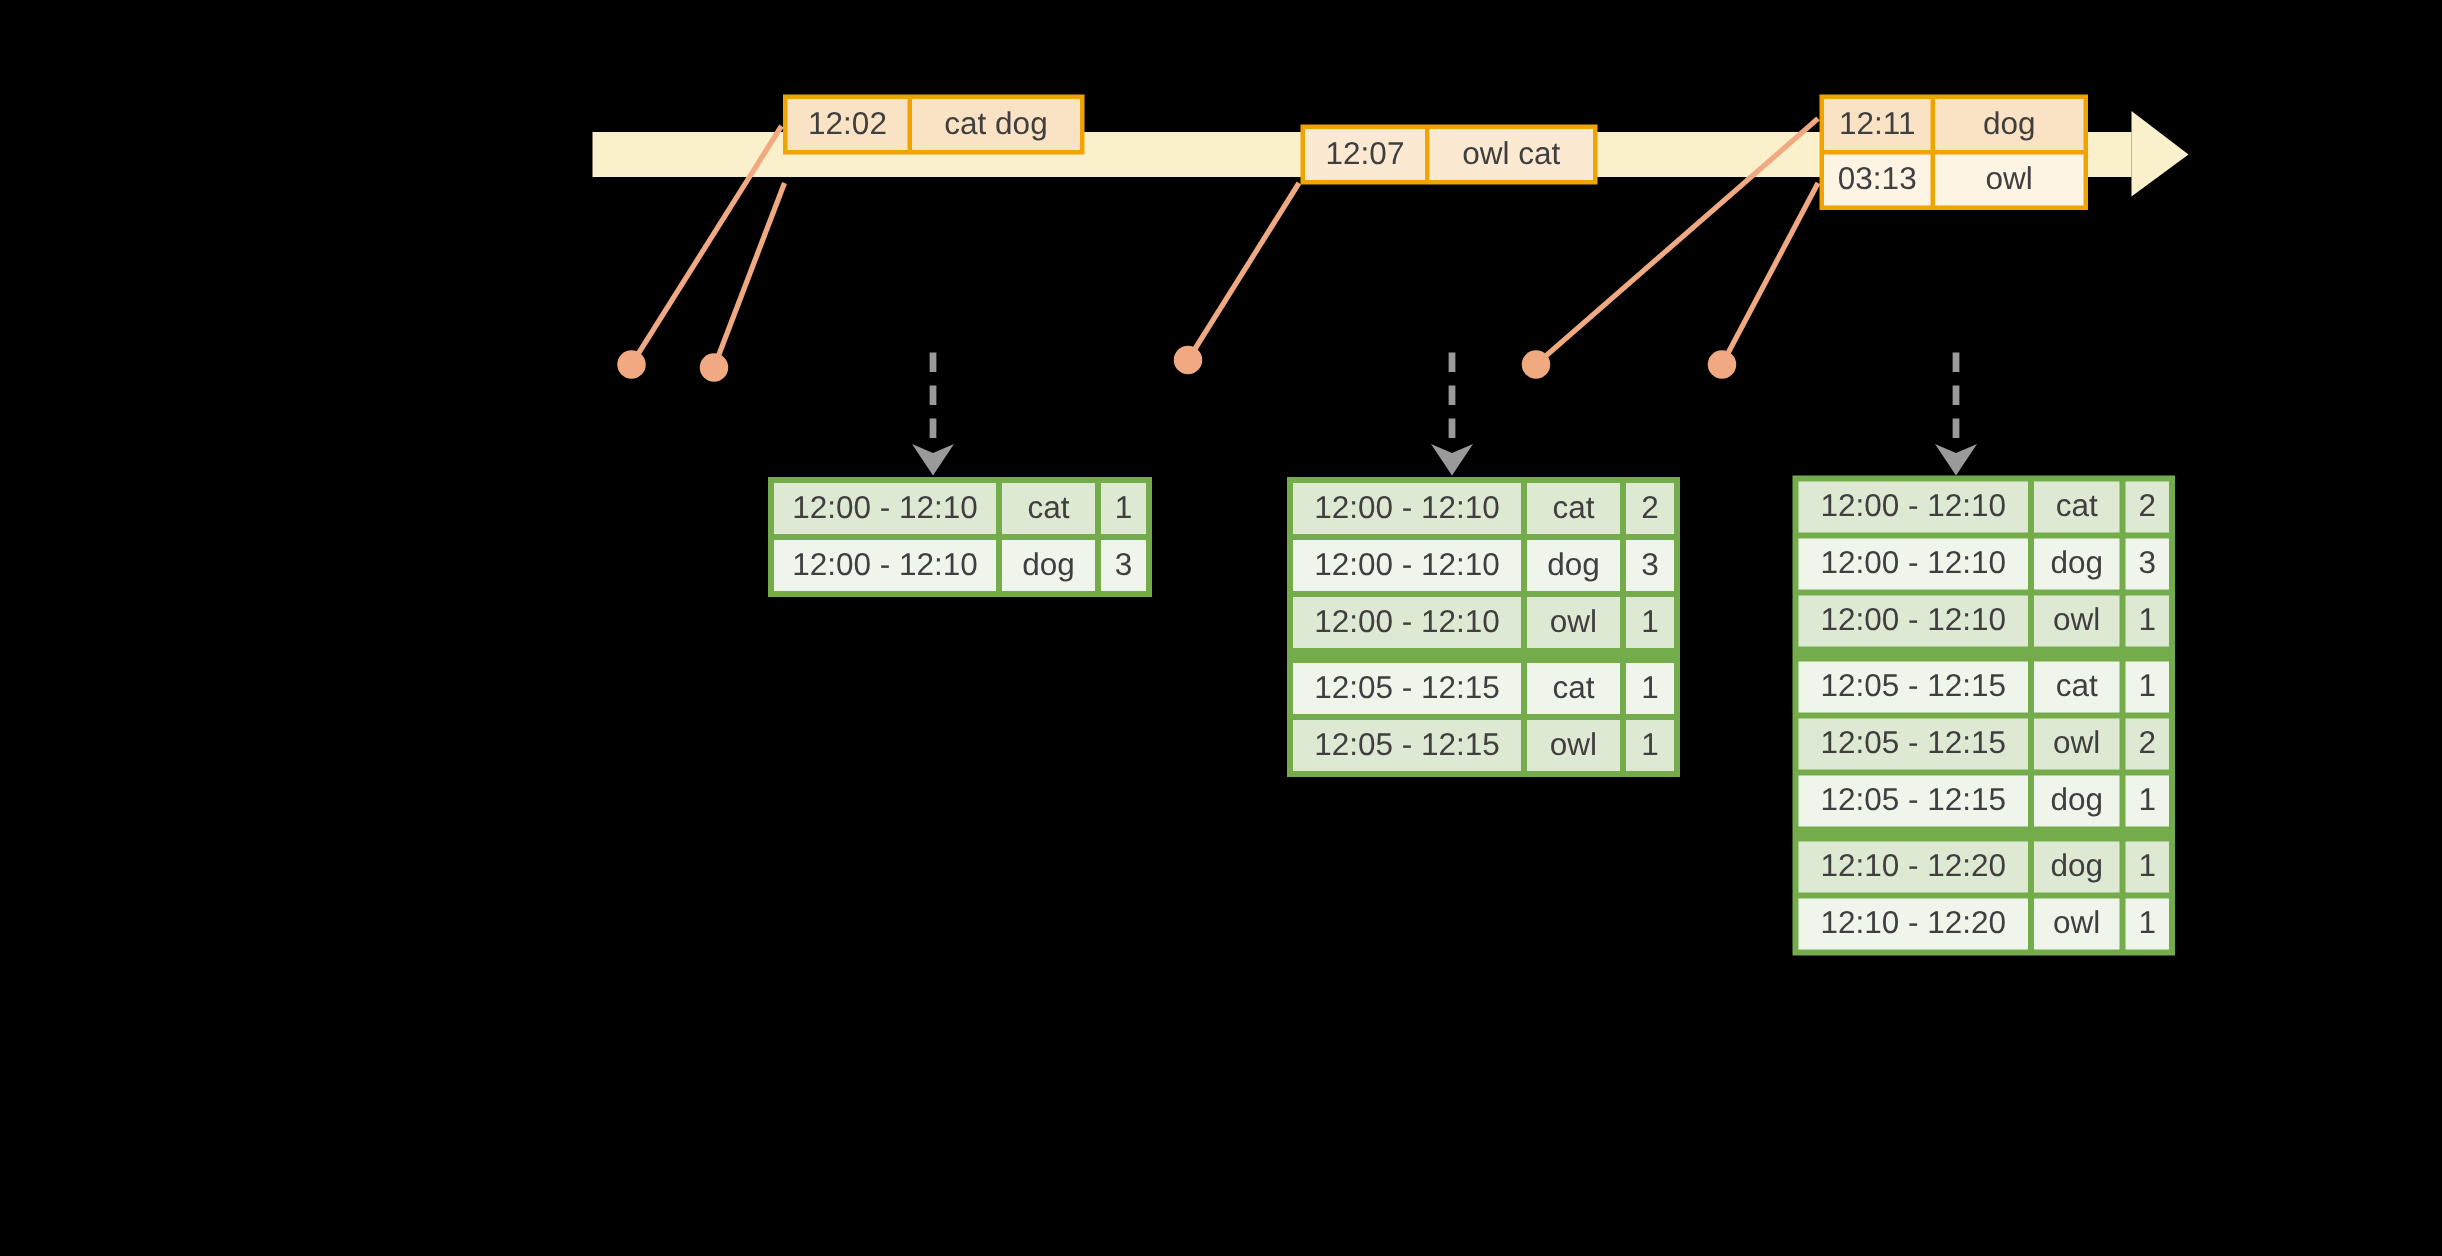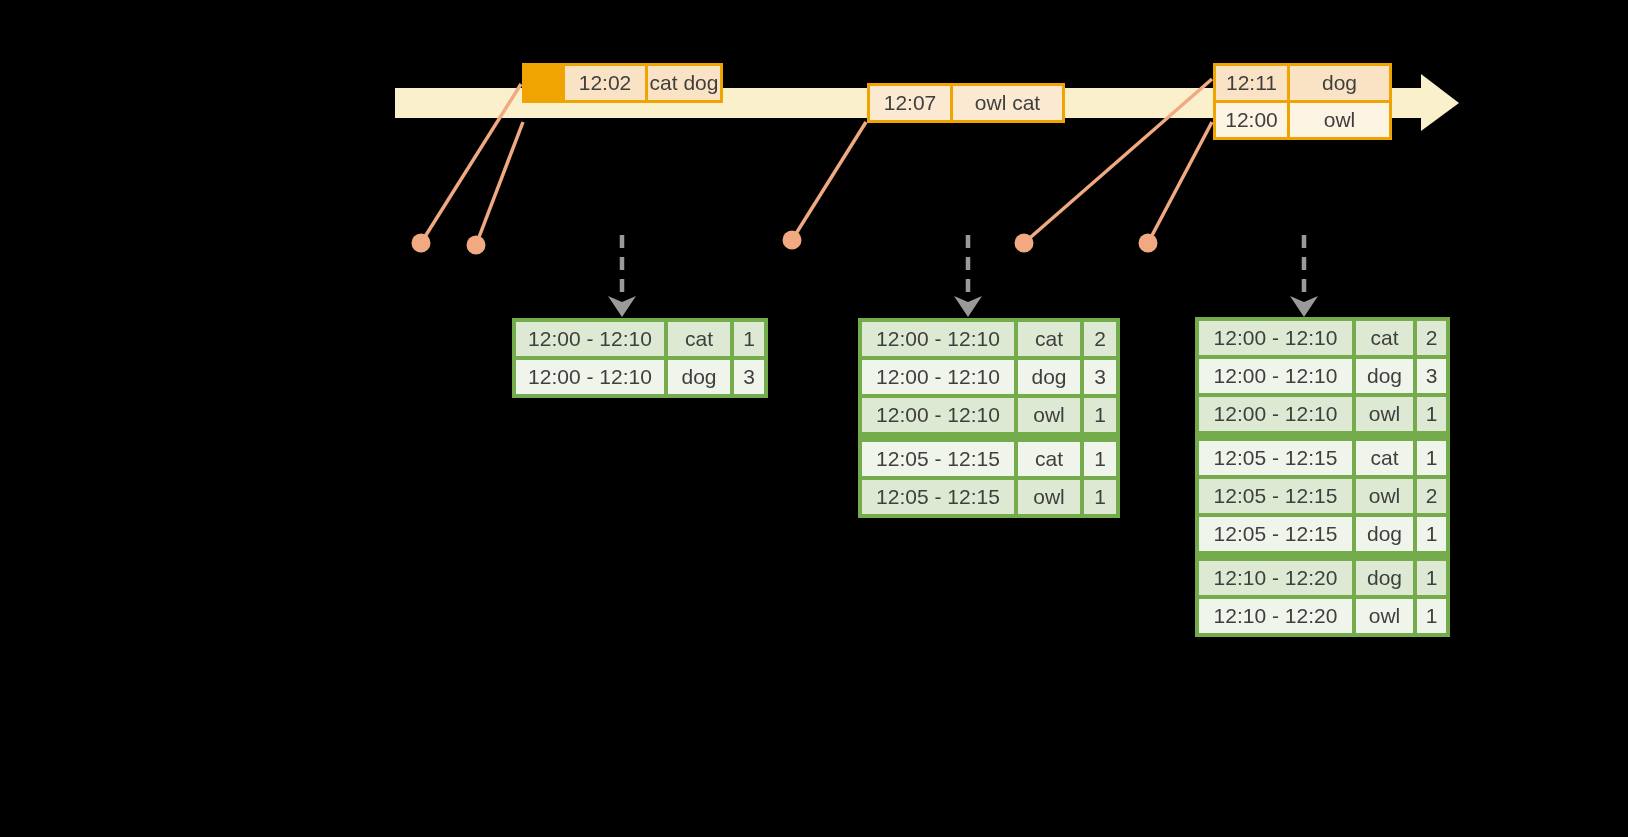--- a/index.html
+++ b/index.html
@@ -27,21 +27,21 @@
   .dot{fill:var(--connector);}
   .dash{stroke:var(--dashed-arrow);stroke-width:4.5px;stroke-dasharray:13 9;fill:none;}
   .chev{fill:var(--dashed-arrow);}
 
   
   .event-table{
     position:absolute;box-sizing:border-box;display:flex;flex-direction:column;
     gap:3px;padding:3px;background:var(--event-border);
   }
   .erow{display:grid;gap:3px;background:var(--event-border);}
-  .et1 .erow{grid-template-columns:80px 1fr;margin-left:40px;}
+  .et1 .erow{grid-template-columns:80px 1fr;}
   .et2 .erow{grid-template-columns:80px 1fr;}
   .et3 .erow{grid-template-columns:71px 1fr;}
   .event-table .erow:nth-of-type(odd)  .cell{background:var(--event-row-peach);}
   .event-table .erow:nth-of-type(even) .cell{background:var(--event-row-cream);}
   .event-table.tone-mid .erow .cell{background:var(--event-row-mid);}
   .cell{
     height:34px;line-height:34px;font-size:21px;text-align:center;
     white-space:nowrap;overflow:hidden;
   }
 
@@ -105,21 +105,21 @@
     </div>
 
   <div class="event-table et3" style="left:1213px;top:63px;width:179px;">
 
       <div class="erow">
         <div class="cell">12:11</div>
         <div class="cell">dog</div>
       </div>
 
       <div class="erow">
-        <div class="cell">12:00</div>
+        <div class="cell">03:13</div>
         <div class="cell">owl</div>
       </div>
     </div>
 
   <div class="result-table rt1" style="left:492px;top:318px;width:256px;">
 
       <div class="rrow">
         <div class="cell">12:00 - 12:10</div>
         <div class="cell">cat</div>
         <div class="cell">1</div>

